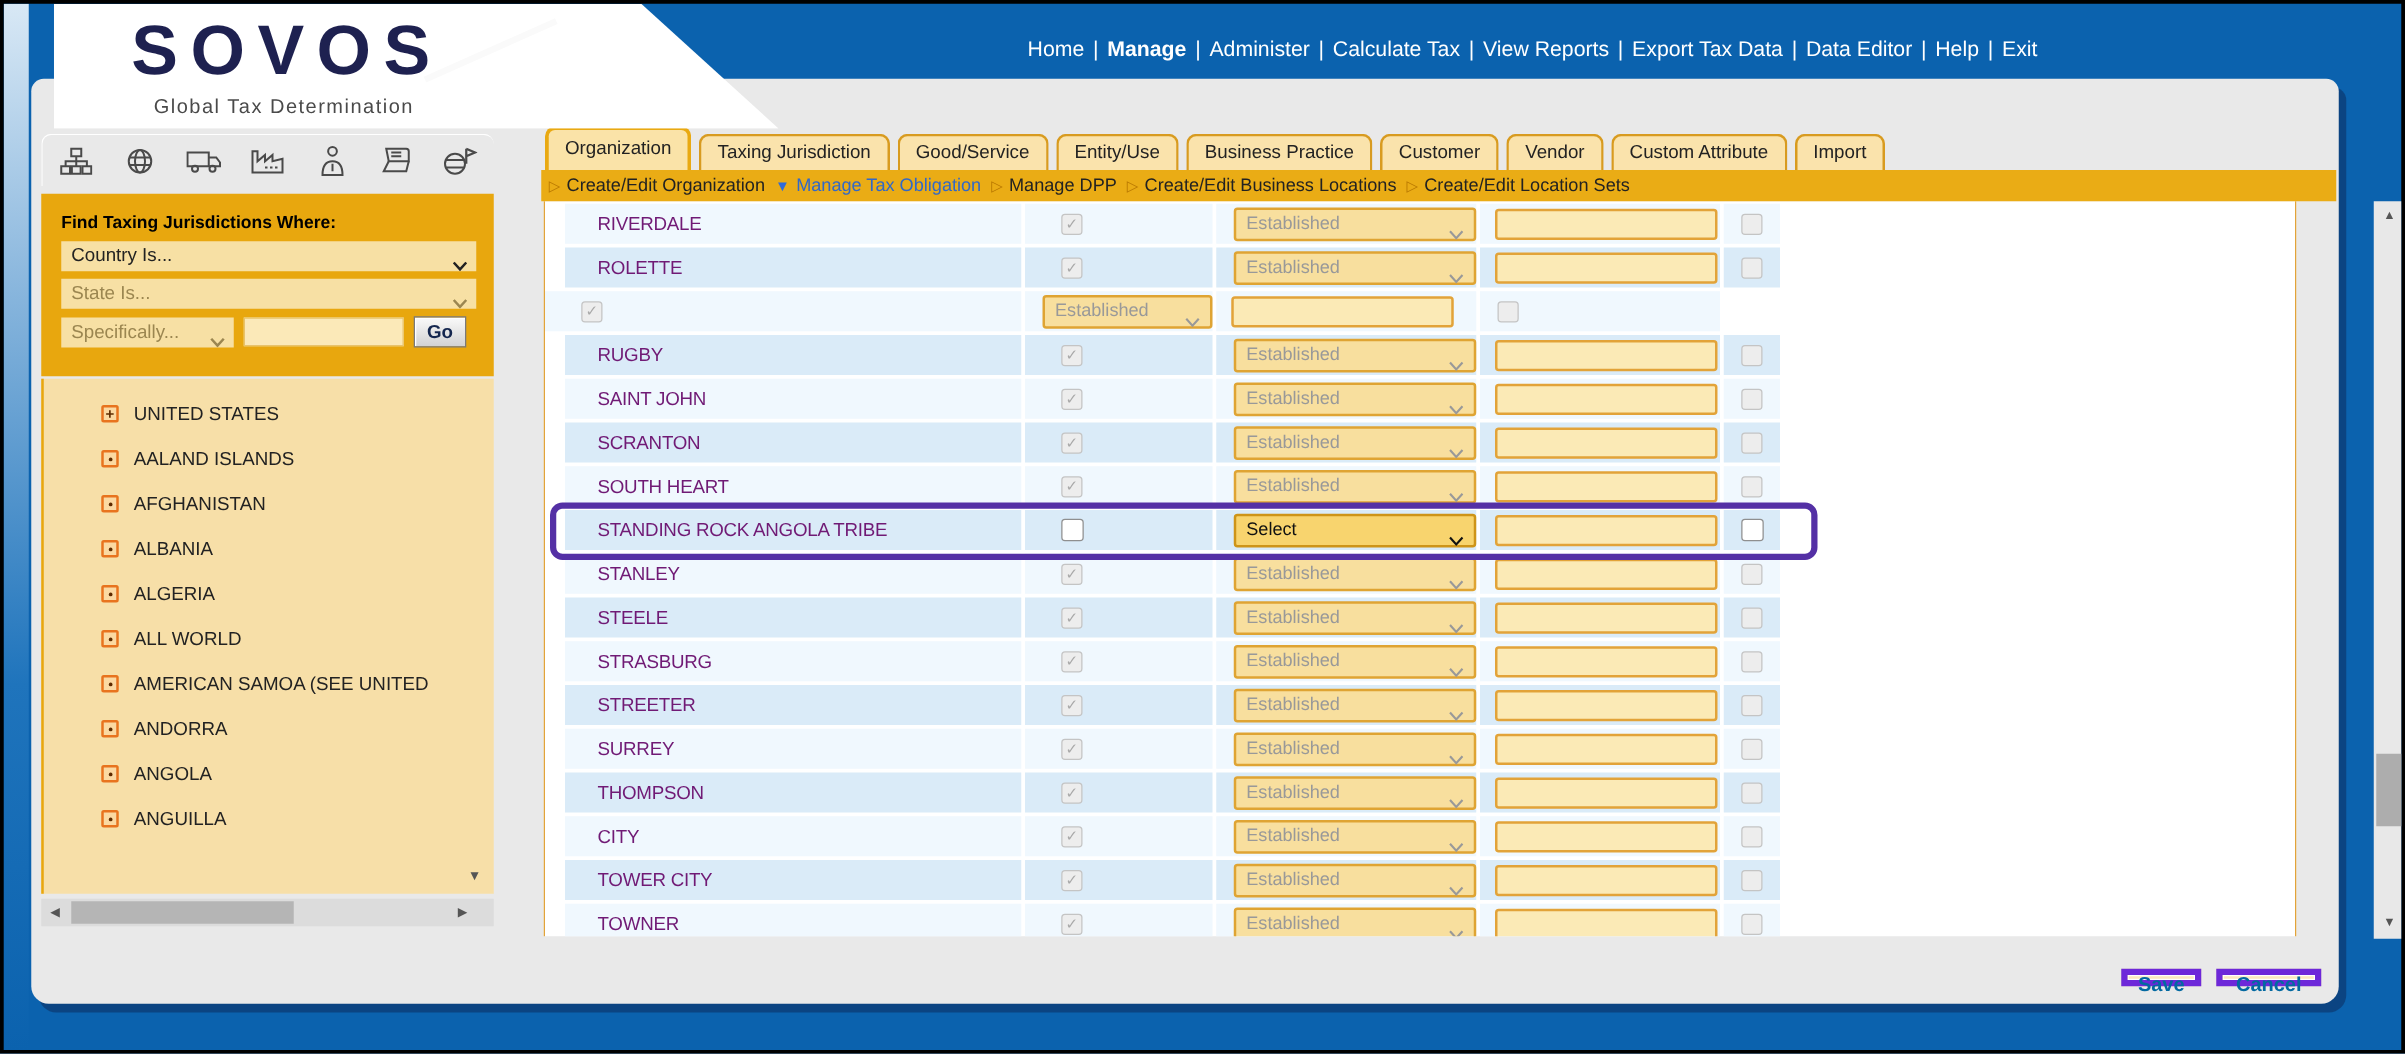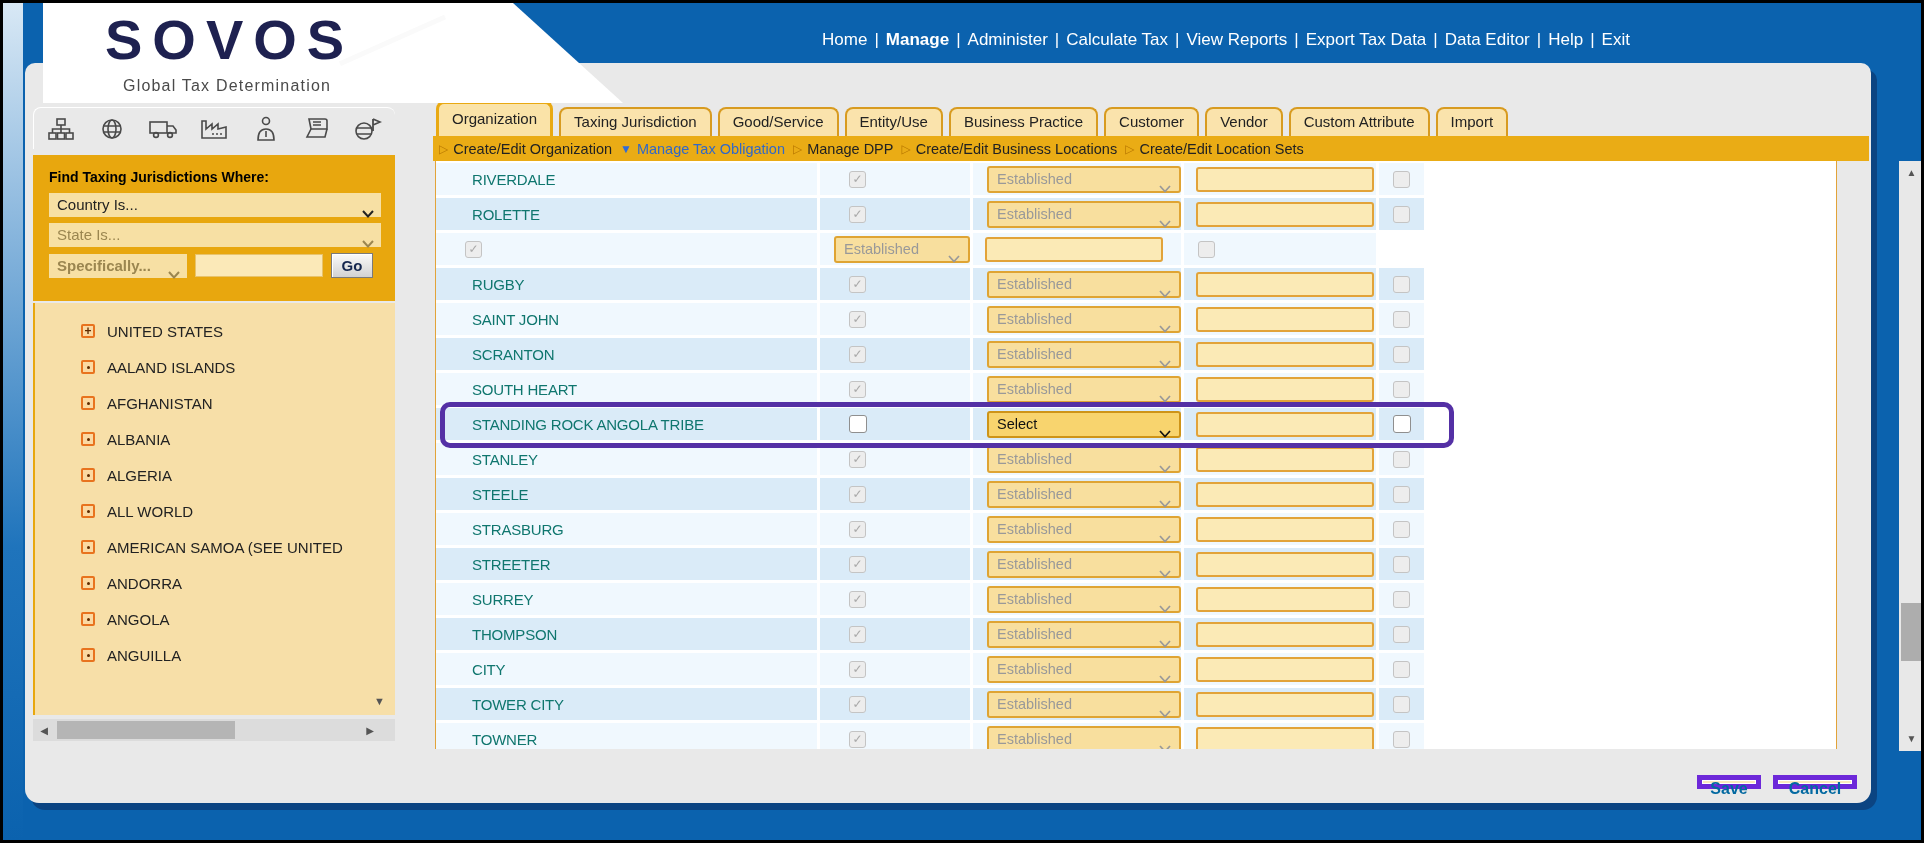--- a/index.html
+++ b/index.html
@@ -42,21 +42,21 @@
   .tool-icon { width:30px; height:30px; display:flex; align-items:center; justify-content:center; color:#4A4A4A; }
 
   #find-panel { position:absolute; left:8px; top:92px; width:362px; height:146px;
     background:#E8A70E; padding:10px 14px 0 16px; }
   #find-title { font-size:14px; font-weight:bold; color:#000; margin:4px 0 8px 0; }
   .gold-select { position:relative; height:24px; background:#F7E0A4; color:#222;
     font-size:15px; line-height:24px; padding:0 8px; margin-bottom:6px; cursor:pointer; }
   .gold-select .chev { position:absolute; right:7px; top:8px; }
   .gold-select.disabled { color:#9B8650; cursor:default; }
   #find-row3 { display:flex; align-items:center; gap:8px; }
-  #specific-select { width:138px; margin-bottom:0;font-weight:bold; }
+  #specific-select { width:138px; margin-bottom:0; }
   #find-input { width:128px; height:23px; background:#FBE9B8; border:1px solid #E8C36B; }
   #go-button { width:42px; height:25px; background:linear-gradient(#FAFAFA,#D2D2D2);
     border:1px solid #7A7A7A; box-shadow:inset 1px 1px 0 #FFF; font-size:15px; font-weight:bold;
     color:#14264E; cursor:pointer; }
 
   #tree-panel { position:absolute; left:8px; top:240px; width:362px; height:412px;
     background:#F7DFA8; border-left:2px solid #E8A70E; overflow:hidden; white-space:nowrap; }
   #tree-title { font-size:15px; font-weight:bold; color:#000; padding:14px 0 0 32px; }
   #tree-list { margin-top:10px; }
   .tree-item { height:36px; display:flex; align-items:center; gap:12px; padding-left:46px; cursor:pointer; }
@@ -90,21 +90,21 @@
 
   
   #content-white { position:absolute; left:410px; top:98px; width:1402px; height:588px; background:#FFF;
     border-left:1px solid #E2A339; border-right:1px solid #E2A339; overflow:hidden; }
   #rows { position:absolute; left:0; top:2px; width:988px; }
   .jrow { display:grid; grid-template-columns:381px 150px 208px 192px 45px; column-gap:3px;
     height:32px; margin-bottom:3px; }
   .jrow > div { height:32px; display:flex; align-items:center; }
   .jrow.odd  > div { background:#F0F8FE; }
   .jrow.even > div { background:#DAEBF8; }
-  .cell-name { padding-left:36px; font-size:15px; color:#0f766e; letter-spacing:-0.2px; }
+  .cell-name { padding-left:26px; font-size:15px; color:#701a75; letter-spacing:-0.2px;margin-left:16px; }
   .cell-cb1 { padding-left:29px; }
   .cell-sel { padding-left:14px; }
   .cell-inp { padding-left:12px; }
   .cell-cb2 { padding-left:14px; }
   .checkbox { width:17px; height:17px; border-radius:3px; background:#EDEDED; border:1px solid #C4C4C4;
     display:flex; align-items:center; justify-content:center; font-size:12px; color:#A9A9A9; }
   .checkbox.enabled { width:18px; height:18px; background:#FFF; border:1.5px solid #8F8F8F; cursor:pointer; }
   .row-select { position:relative; width:194px; height:27px; border:2px solid #DFA433; border-radius:3px;
     background:#F8DF9E; color:#999; font-size:14.5px; line-height:23px; padding:0 8px; }
   .row-select .chev { position:absolute; right:8px; top:9px; }

